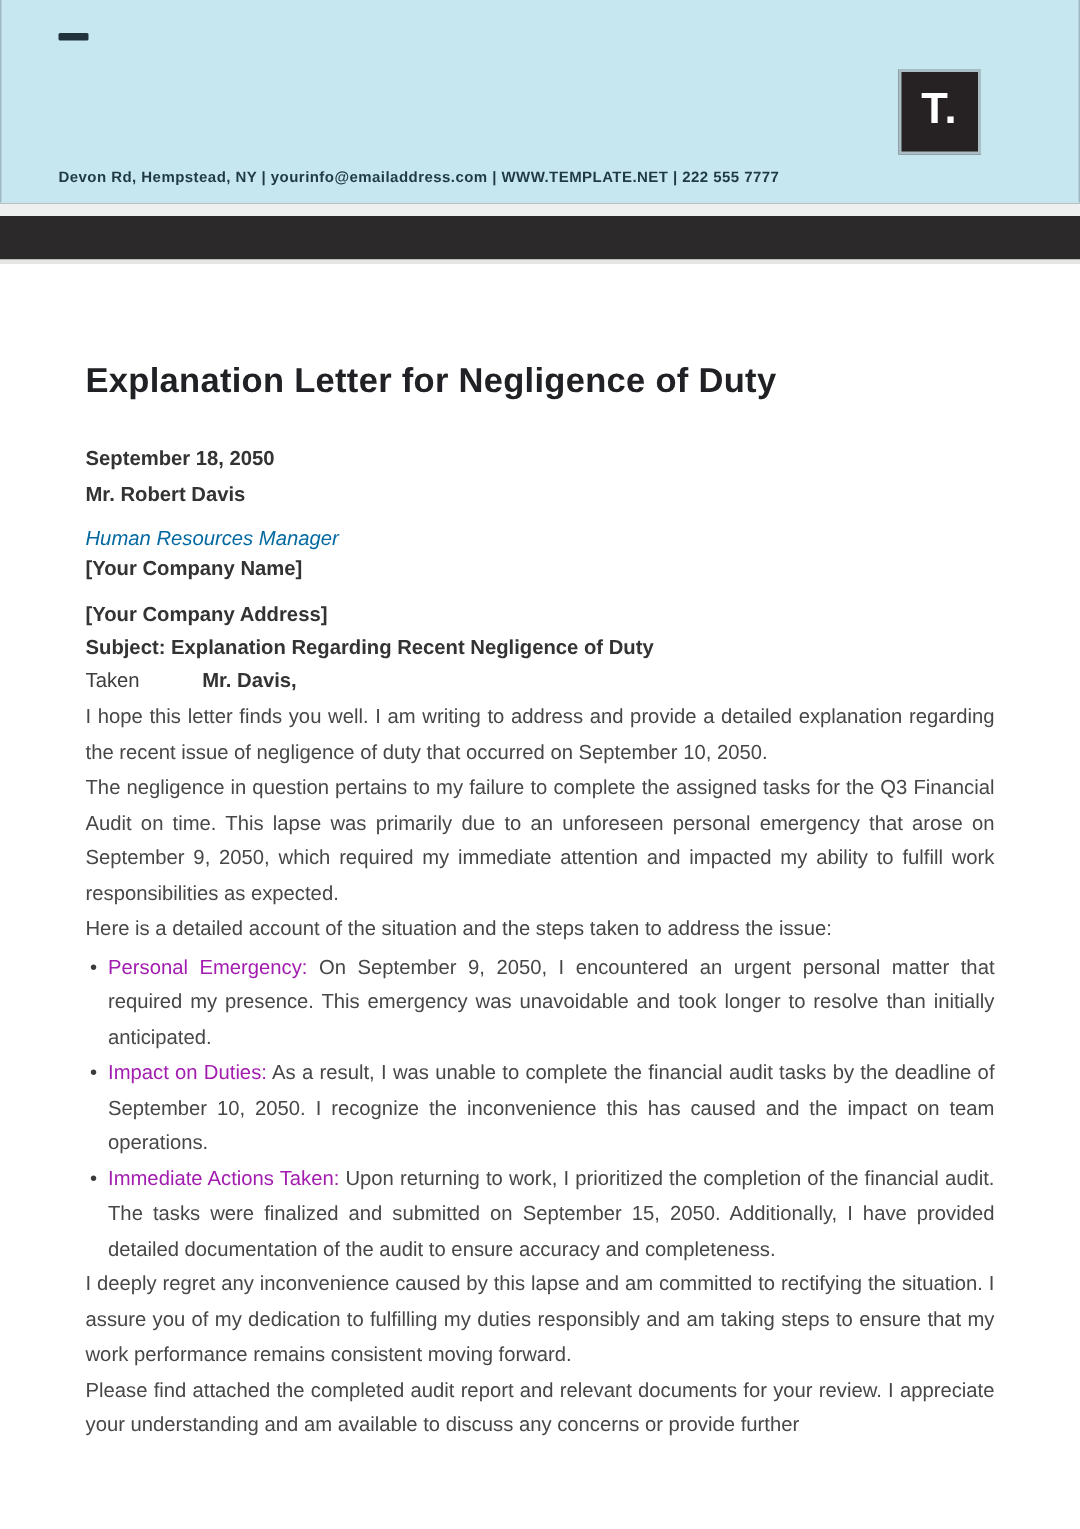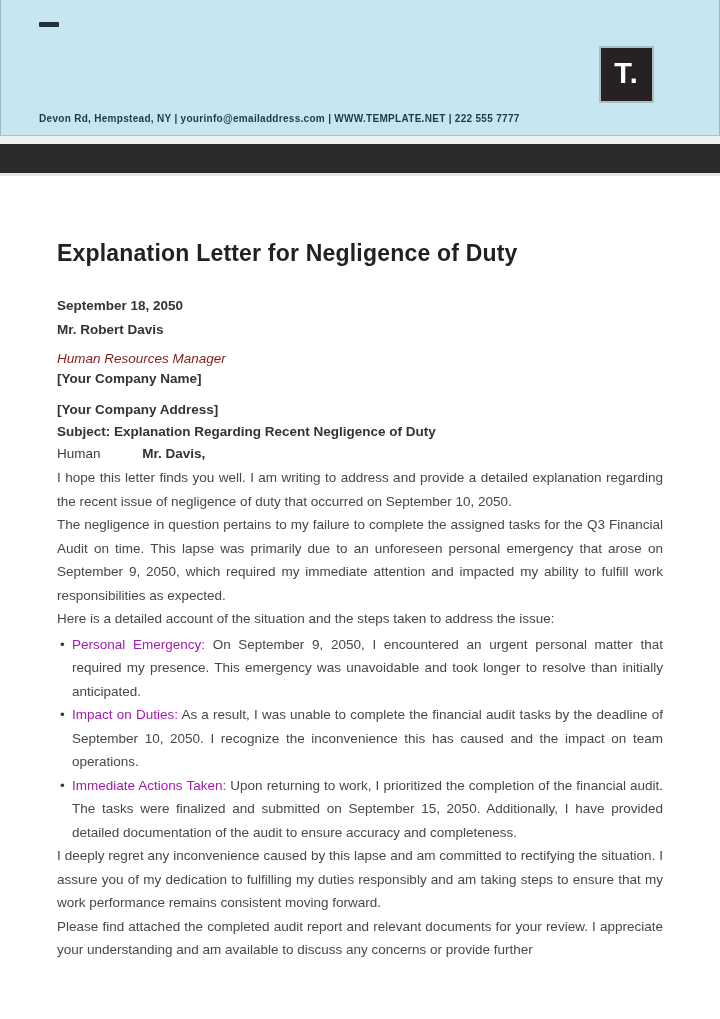--- a/index.html
+++ b/index.html
@@ -43,21 +43,21 @@
 
   
   .letter { padding: 0 57px; }
   .letter-title {
     margin: 62px 0 0 0; text-align: left;
     font-size: 23px; line-height: 30px; font-weight: bold; color: #202124;
     letter-spacing: 0.2px;
   }
   .meta { font-size: 13.5px; line-height: 20px; color: #3d3d3d; margin: 0; }
   .meta.bold { font-weight: bold; color: #333333; }
-  .meta.italic { font-style: italic; color: #7f1d1d; }
+  .meta.italic { font-style: italic; color: #0369a1; }
   .mt-date { margin-top: 28px; }
   .mt-name { margin-top: 4px; }
   .mt-role { margin-top: 9px; }
   .mt-company { margin-top: 0; }
   .mt-address { margin-top: 11px; }
   .mt-subject { margin-top: 2px; }
   .mt-dear { margin-top: 2px; }
   .salutation-name { font-weight: bold; color: #333333; margin-left: 38px; }
 
   .body-text { font-size: 13.5px; line-height: 23.5px; color: #474747; }
@@ -93,21 +93,21 @@
 
   <div class="letter">
     <h1 class="letter-title">Explanation Letter for Negligence of Duty</h1>
 
     <p class="meta bold mt-date">September 18, 2050</p>
     <p class="meta bold mt-name">Mr. Robert Davis</p>
     <p class="meta italic mt-role">Human Resources Manager</p>
     <p class="meta bold mt-company">[Your Company Name]</p>
     <p class="meta bold mt-address">[Your Company Address]</p>
     <p class="meta bold mt-subject">Subject: Explanation Regarding Recent Negligence of Duty</p>
-    <p class="meta mt-dear"><span>Human </span><span class="salutation-name">Mr. Davis,</span></p>
+    <p class="meta mt-dear"><span>Taken </span><span class="salutation-name">Mr. Davis,</span></p>
 
     <div class="body-text">
       <p class="body-p first">I hope this letter finds you well. I am writing to address and provide a detailed explanation regarding the recent issue of negligence of duty that occurred on September 10, 2050.</p>
       <p class="body-p">The negligence in question pertains to my failure to complete the assigned tasks for the Q3 Financial Audit on time. This lapse was primarily due to an unforeseen personal emergency that arose on September 9, 2050, which required my immediate attention and impacted my ability to fulfill work responsibilities as expected.</p>
       <p class="body-p">Here is a detailed account of the situation and the steps taken to address the issue:</p>
 
       <div class="bullets">
         <div class="bullet"><span class="b-label">Personal Emergency:</span><span> On September 9, 2050, I encountered an urgent personal matter that required my presence. This emergency was unavoidable and took longer to resolve than initially anticipated.</span></div>
         <div class="bullet"><span class="b-label">Impact on Duties:</span><span> As a result, I was unable to complete the financial audit tasks by the deadline of September 10, 2050. I recognize the inconvenience this has caused and the impact on team operations.</span></div>
         <div class="bullet"><span class="b-label">Immediate Actions Taken:</span><span> Upon returning to work, I prioritized the completion of the financial audit. The tasks were finalized and submitted on September 15, 2050. Additionally, I have provided detailed documentation of the audit to ensure accuracy and completeness.</span></div>

